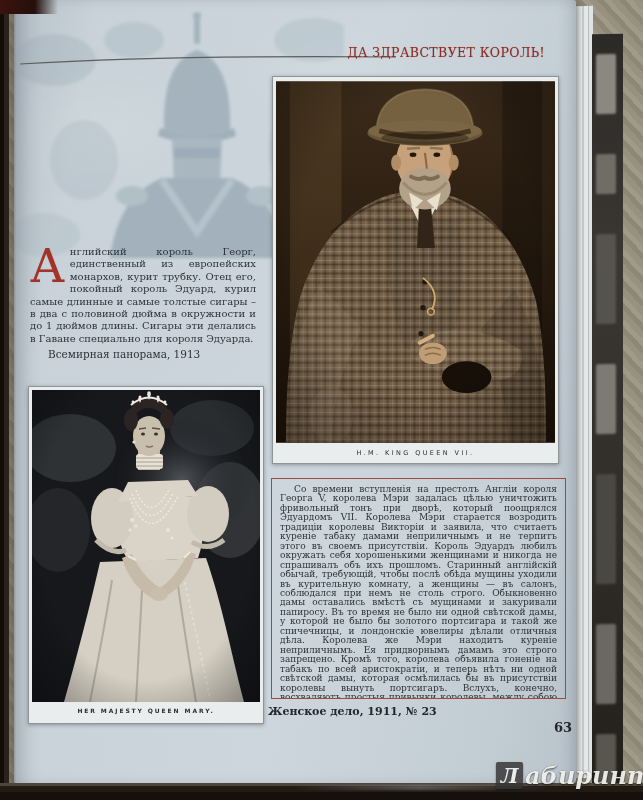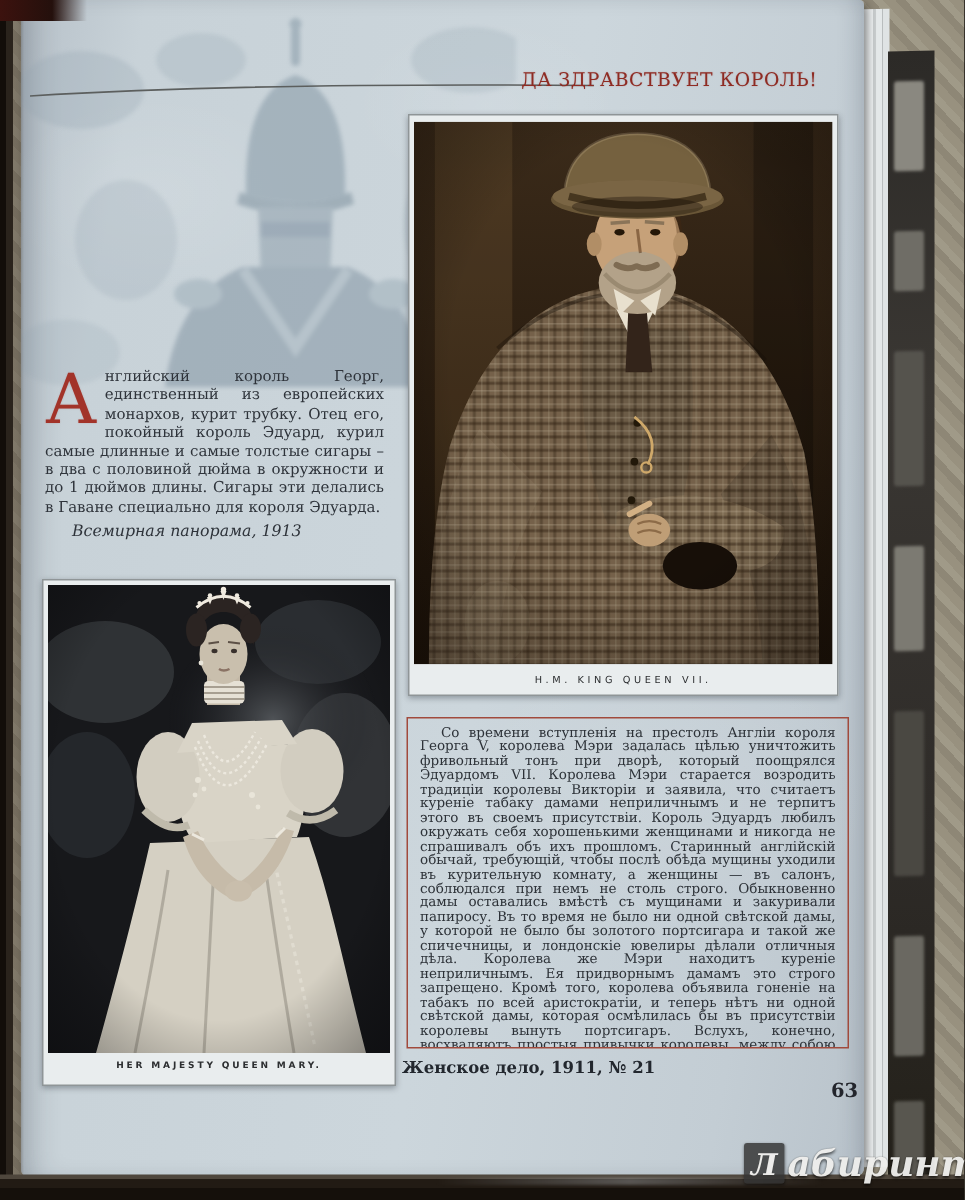--- a/index.html
+++ b/index.html
@@ -42,21 +42,21 @@
   .header-rule{position:absolute;left:4px;top:50px;}
   .header-title{position:absolute;left:231px;top:45px;width:300px;text-align:right;
     font-size:12.5px;font-weight:normal;letter-spacing:.4px;color:#8e2b23;
     text-shadow:0 0 1px rgba(142,43,35,.35);}
 
   
   .left-col{position:absolute;left:16px;top:246px;width:226px;color:#2e333a;}
   .left-col p{margin:0;font-size:10px;line-height:1.24;text-align:justify;}
   .dropcap{float:left;font-size:46px;line-height:36px;padding:2px 5px 0 0;color:#a23329;
     font-family:"DejaVu Serif",serif;text-shadow:0 0 1px rgba(162,51,41,.3);}
-  .left-src{margin-top:3px;margin-left:18px;font-style:italic;font-size:10.5px;color:#2e333a;}
+  .left-src{margin-top:3px;margin-left:18px;font-size:10.5px;color:#2e333a;}
 
   
   .photo-frame{position:absolute;background:#e9edee;border:1px solid #8f9597;padding:3px;
     box-shadow:0 1px 4px rgba(20,25,35,.35);}
   .photo-frame svg{display:block;width:100%;}
   .photo-caption{height:17px;display:flex;align-items:center;justify-content:center;
     font-family:"DejaVu Sans",sans-serif;font-size:6.5px;letter-spacing:2.4px;color:#2c2e30;background:#e9edee;}
   .frame-edward{left:258px;top:76px;width:287px;height:388px;}
   .frame-mary{left:14px;top:386px;width:236px;height:338px;}
   .frame-mary .photo-caption{height:16px;font-size:6px;letter-spacing:1.9px;font-weight:bold;}
@@ -275,21 +275,21 @@
             <path d="M124 8 L126 13 L128 8 Z"></path>
           </g>
         <rect width="228" height="312" fill="url(#mvig)"></rect>
       </svg>
       <div class="photo-caption">HER  MAJESTY  QUEEN  MARY.</div>
     </div>
 
     <div class="quote-box">
       <p>Со времени вступленія на престолъ Англіи короля Георга V, королева Мэри задалась цѣлью уничтожить фривольный тонъ при дворѣ, который поощрялся Эдуардомъ VII. Королева Мэри старается возродить традиціи королевы Викторіи и заявила, что считаетъ куреніе табаку дамами неприличнымъ и не терпитъ этого въ своемъ присутствіи. Король Эдуардъ любилъ окружать себя хорошенькими женщинами и никогда не спрашивалъ объ ихъ прошломъ. Старинный англійскій обычай, требующій, чтобы послѣ обѣда мущины уходили въ курительную комнату, а женщины — въ салонъ, соблюдался при немъ не столь строго. Обыкновенно дамы оставались вмѣстѣ съ мущинами и закуривали папиросу. Въ то время не было ни одной свѣтской дамы, у которой не было бы золотого портсигара и такой же спичечницы, и лондонскіе ювелиры дѣлали отличныя дѣла. Королева же Мэри находитъ куреніе неприличнымъ. Ея придворнымъ дамамъ это строго запрещено. Кромѣ того, королева объявила гоненіе на табакъ по всей аристократіи, и теперь нѣтъ ни одной свѣтской дамы, которая осмѣлилась бы въ присутствіи королевы вынуть портсигаръ. Вслухъ, конечно, восхваляютъ простыя привычки королевы, между собою же сознаются, что придворная жизнь при нынѣшнемъ режимѣ стала гораздо скучнѣе и пріобрѣла филистерскій оттѣнокъ.</p>
     </div>
-    <div class="quote-src">Женское дело, 1911, № 21</div>
+    <div class="quote-src">Женское дело, 1911, № 23</div>
 
     <div class="page-num">63</div>
   </div>
 
   <div class="gutter-left"></div>
   <div class="corner-maroon"></div>
   <div class="bottom-dark"></div>
 
   <div class="labirint">
     <span class="tile">Л</span>

